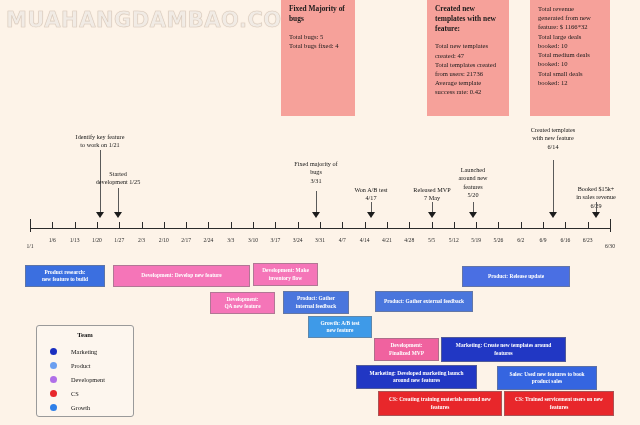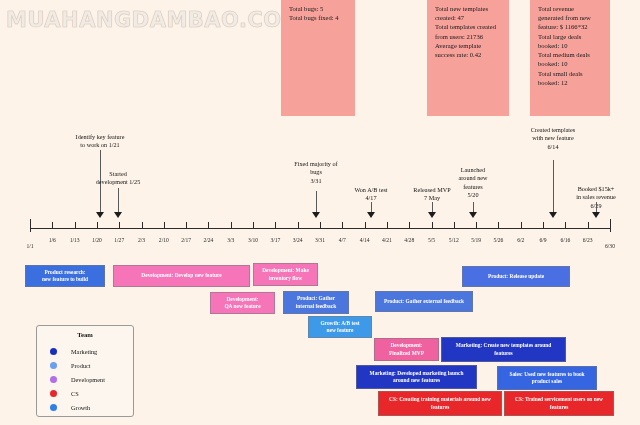--- a/index.html
+++ b/index.html
@@ -155,24 +155,29 @@
 </style>
 </head>
 <body>
 
 <div id="root">
 
   <div id="watermark">MUAHANGDAMBAO.COM</div>
 
   <div id="callouts-layer">
       <div class="callout" style="left: 281px; top: -2px; width: 74px; height: 118px;">
+        <span class="c-title">Fixed Majority of
+bugs</span>
         <span class="c-body">Total bugs: 5
 Total bugs fixed: 4</span>
       </div>
       <div class="callout" style="left: 427px; top: -2px; width: 82px; height: 118px;">
+        <span class="c-title">Created new
+templates with new
+feature:</span>
         <span class="c-body">Total new templates
 created: 47
 Total templates created
 from users: 21736
 Average template
 success rate: 0.42</span>
       </div>
       <div class="callout" style="left: 530px; top: -2px; width: 80px; height: 118px;">
         <span class="c-body">Total revenue
 generated from new

